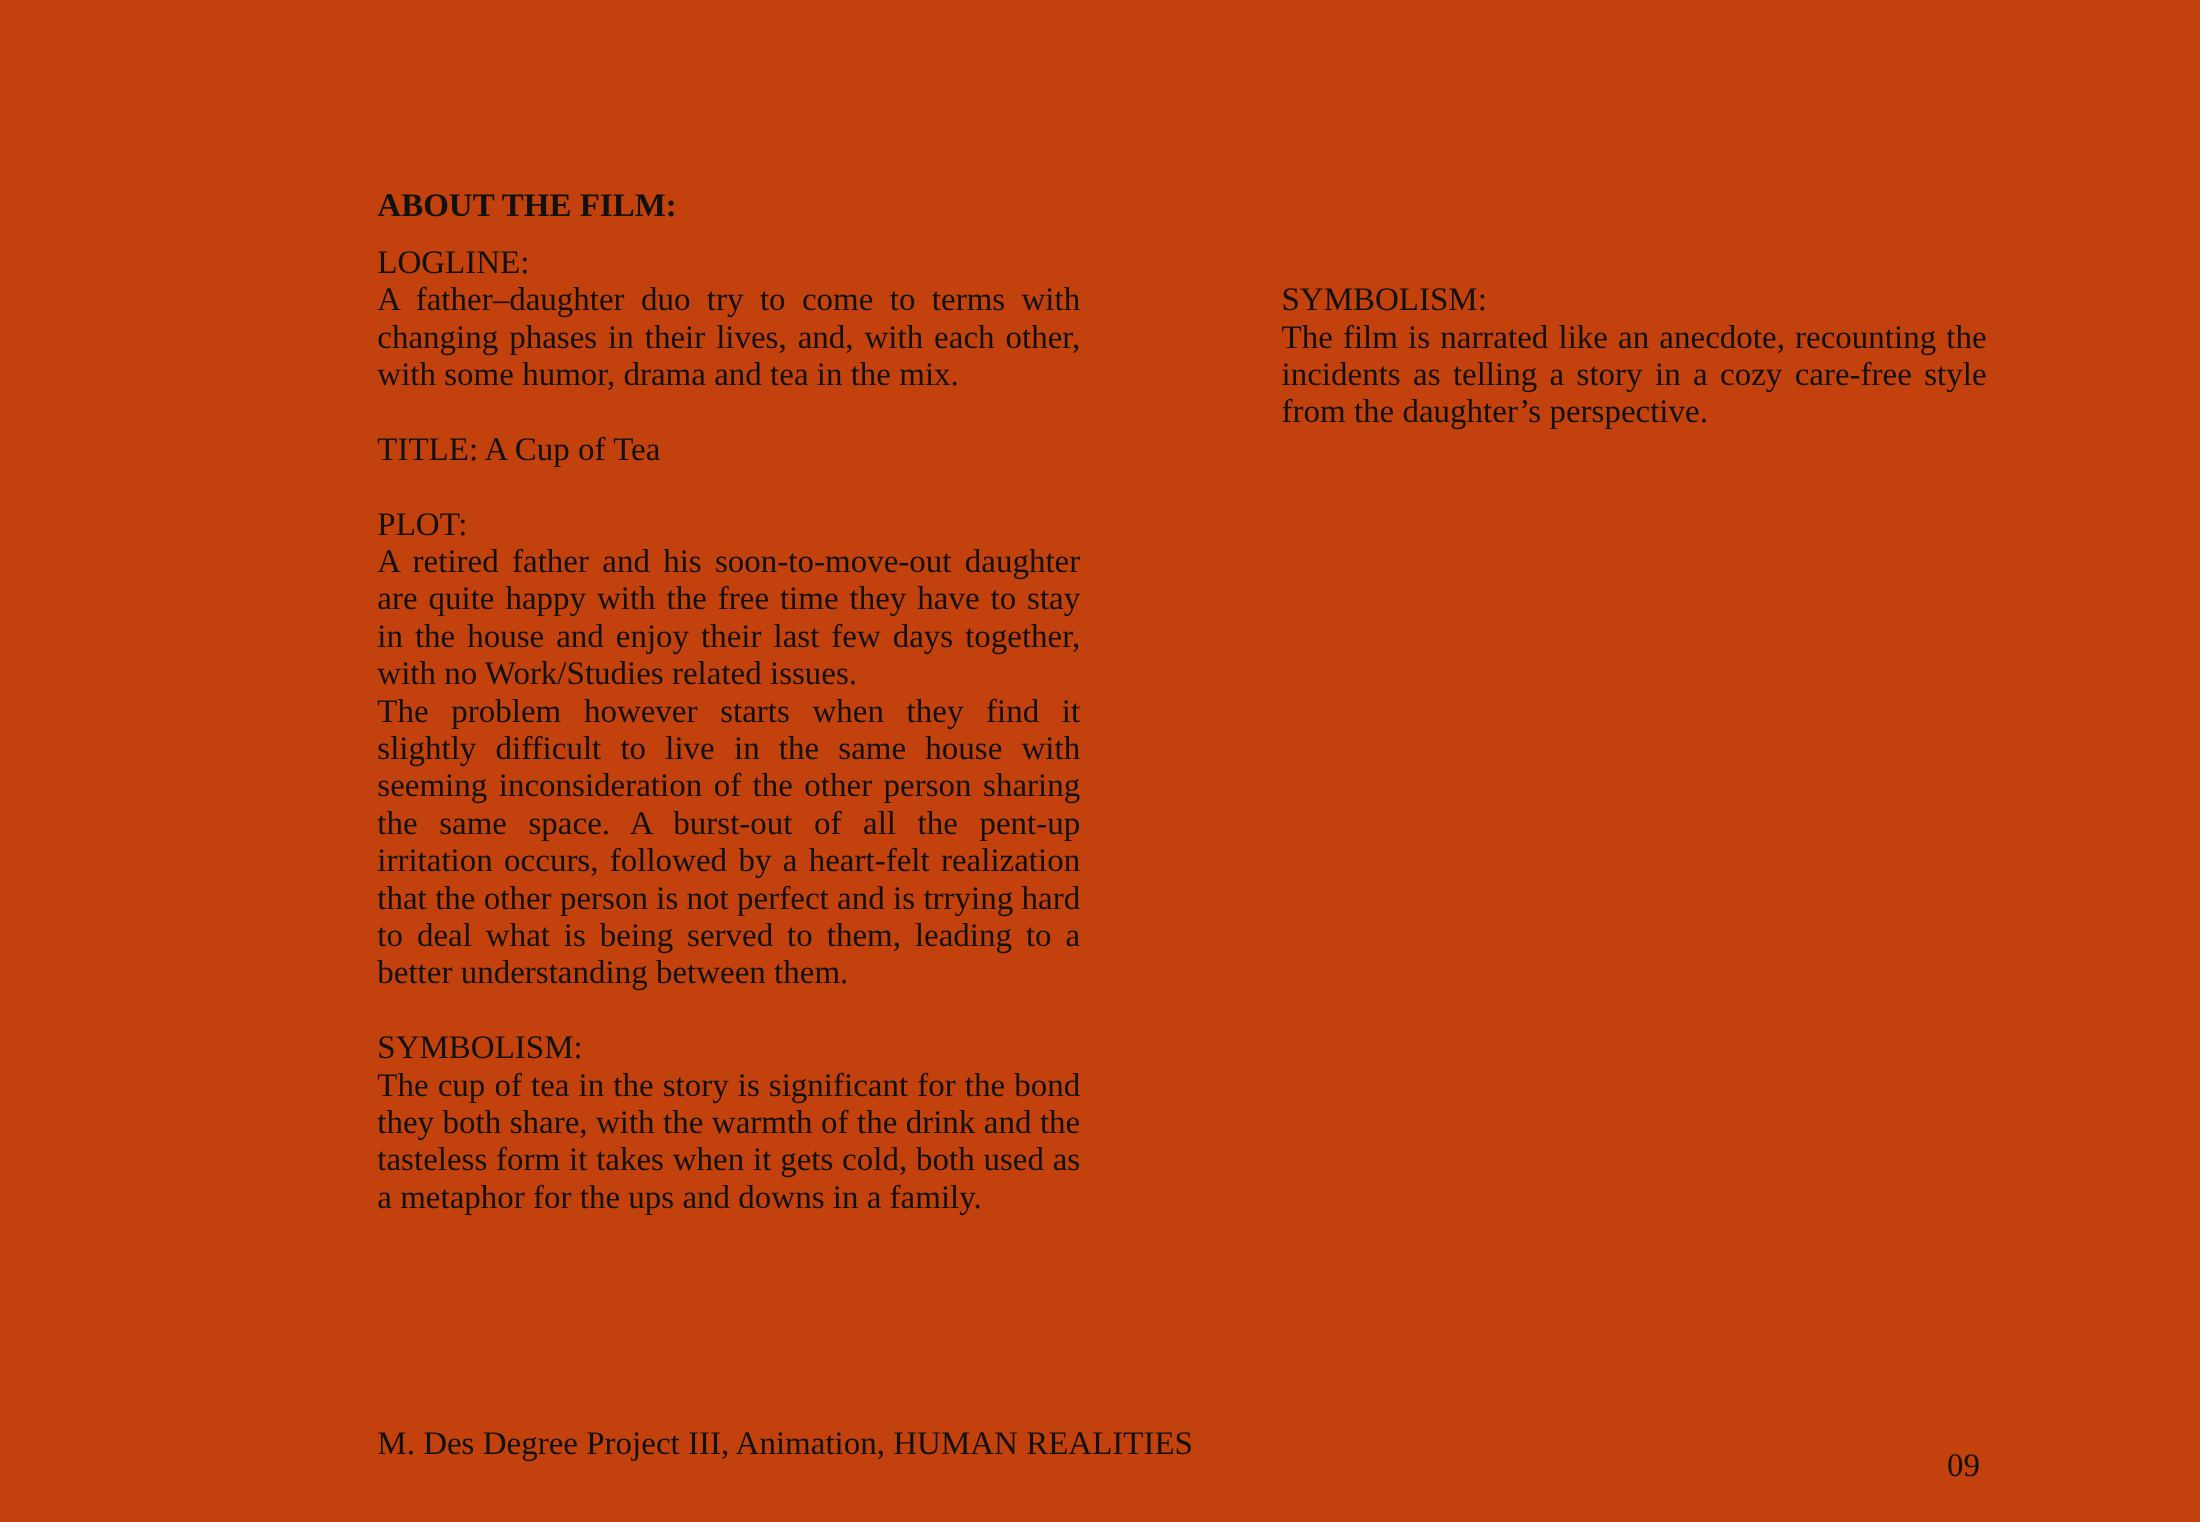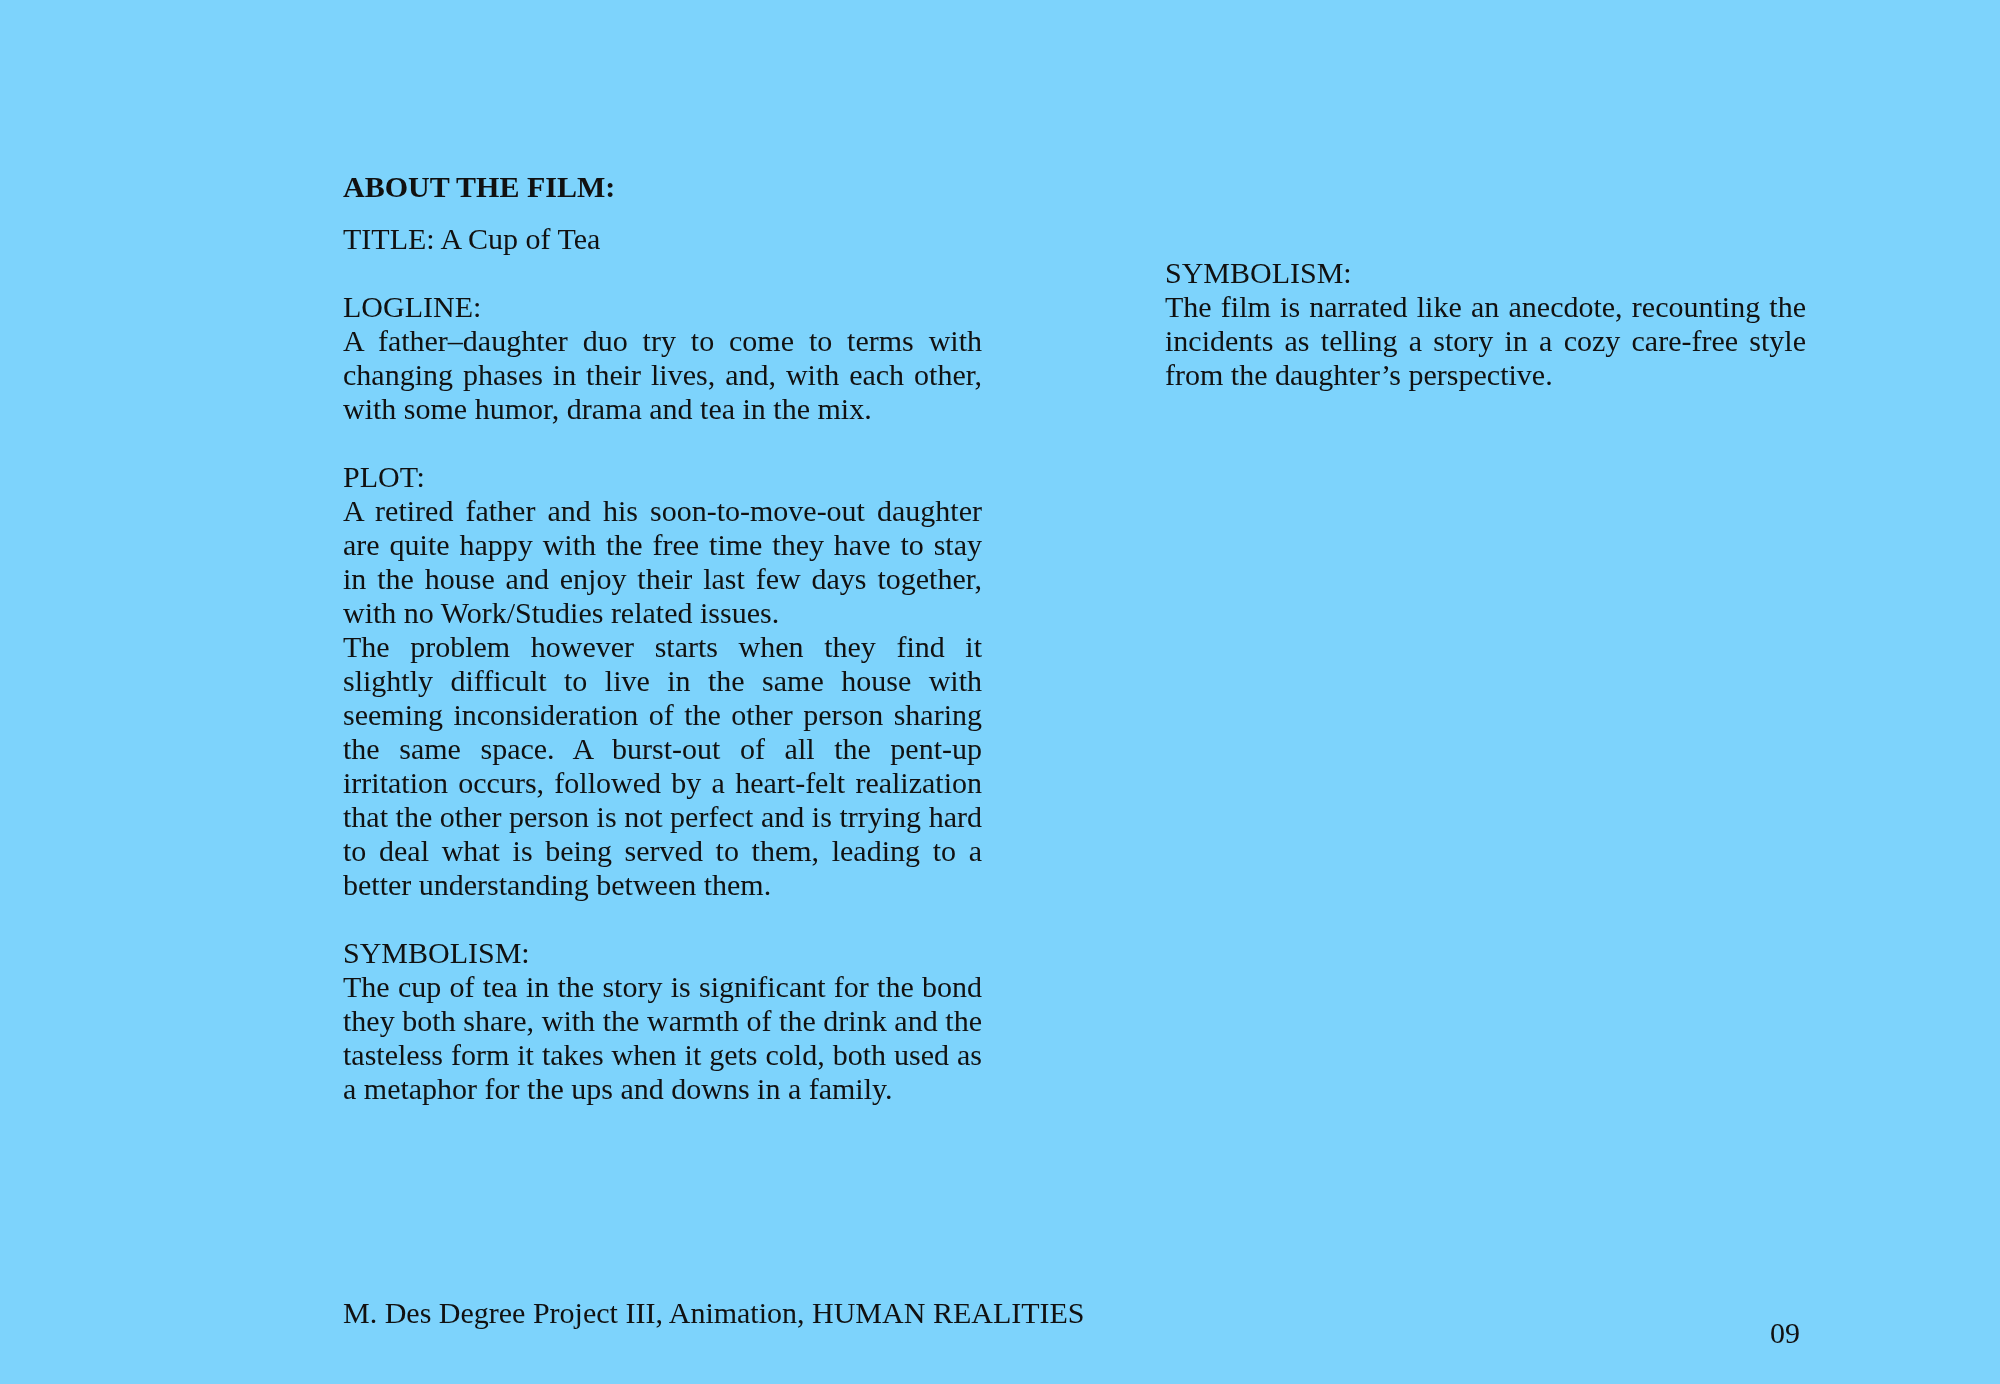--- a/index.html
+++ b/index.html
@@ -4,21 +4,21 @@
 <style>
   html, body {
     margin: 0;
     padding: 0;
     background: #ffffff;
   }
   .page {
     position: relative;
     width: 2000px;
     height: 1384px;
-    background: #7dd3fc;
+    background: #c2410c;
     font-family: "Liberation Serif", "DejaVu Serif", serif;
     color: #111111;
     overflow: hidden;
   }
   .col {
     position: absolute;
   }
   .col-left {
     left: 343px;
     top: 170px;
@@ -72,26 +72,26 @@
 </head>
 <body>
 
 <div class="page">
 
   <div class="col col-left">
 
     <div class="page-title">ABOUT THE FILM:</div>
 
     <div class="section">
-      <p class="para">TITLE: A Cup of Tea</p>
+      <div class="sec-head">LOGLINE:</div>
+      <p class="para">A father–daughter duo try to come to terms with changing phases in their lives, and, with each other, with some humor, drama and tea in the mix.</p>
     </div>
 
     <div class="section">
-      <div class="sec-head">LOGLINE:</div>
-      <p class="para">A father–daughter duo try to come to terms with changing phases in their lives, and, with each other, with some humor, drama and tea in the mix.</p>
+      <p class="para">TITLE: A Cup of Tea</p>
     </div>
 
     <div class="section">
       <div class="sec-head">PLOT:</div>
       <p class="para">A retired father and his soon-to-move-out daughter are quite happy with the free time they have to stay in the house and enjoy their last few days together, with no Work/Studies related issues.</p>
       <p class="para">The problem however starts when they find it slightly difficult to live in the same house with seeming inconsideration of the other person sharing the same space. A burst-out of all the pent-up irritation occurs, followed by a heart-felt realization that the other person is not perfect and is trrying hard to deal what is being served to them, leading to a better understanding between them.</p>
     </div>
 
     <div class="section">
       <div class="sec-head">SYMBOLISM:</div>

